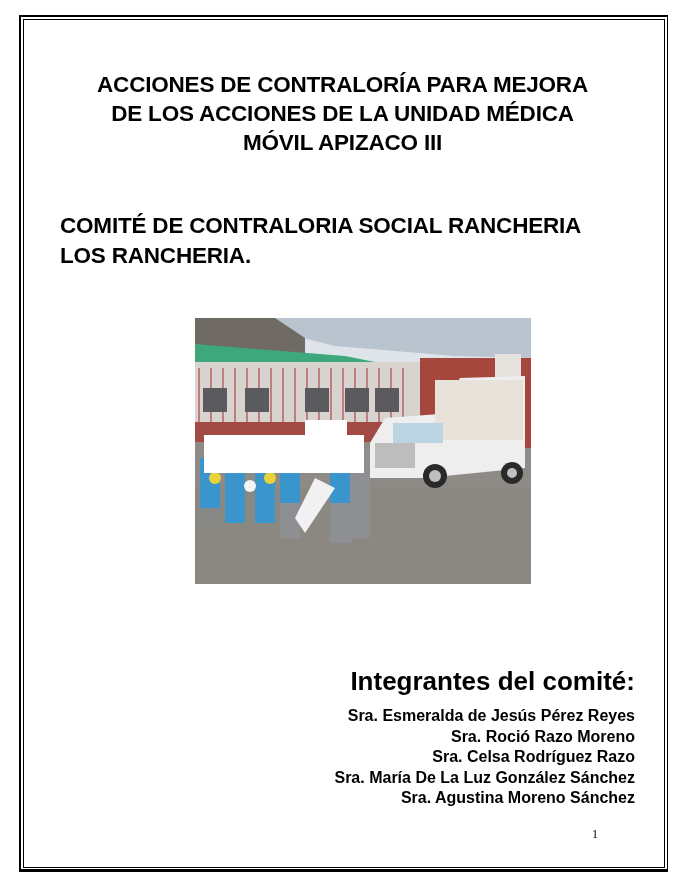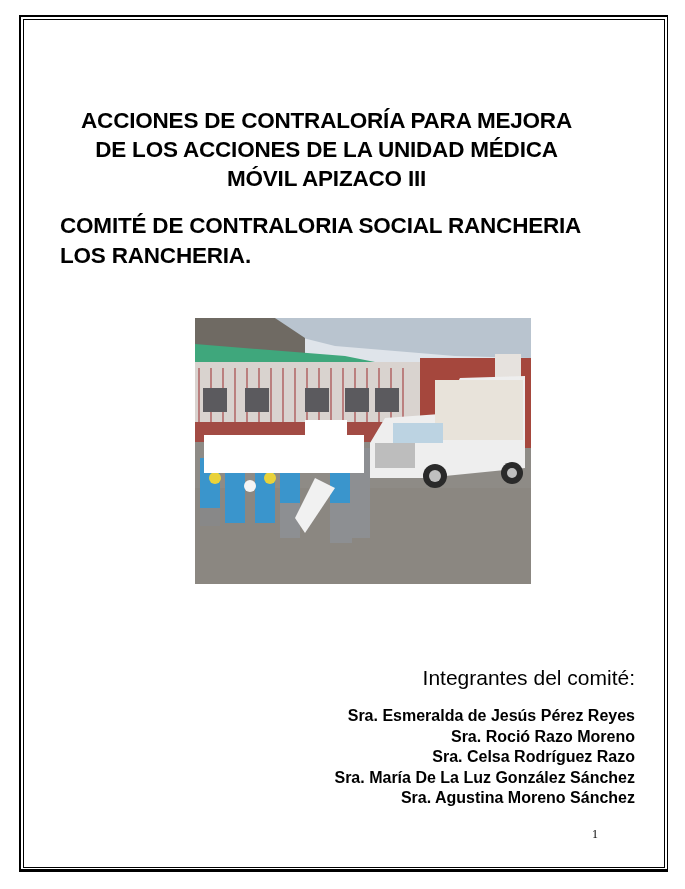--- a/index.html
+++ b/index.html
@@ -1,23 +1,23 @@
 <!DOCTYPE html>
 <html><head>
   <meta charset="utf-8">
   <style>
     html, body { margin:0; padding:0; background:#ffffff; }
     body { width:685px; height:889px; position:relative; overflow:hidden; font-family:"Liberation Sans", sans-serif; color:#000; }
     .frame-outer { position:absolute; left:19px; top:15px; width:649px; height:857px; border:2px solid #000; border-right-width:1px; border-bottom-width:3px; box-sizing:border-box; }
     .frame-inner { position:absolute; left:23px; top:19px; width:642px; height:849px; border:1px solid #000; box-sizing:border-box; }
-    .title-block { position:absolute; left:44px; top:70px; width:565px; text-align:center; font-weight:bold; font-size:22.5px; line-height:29px; letter-spacing:-0.2px;margin-top:36px; }
+    .title-block { position:absolute; left:60px; top:70px; width:565px; text-align:center; font-weight:bold; font-size:22.5px; line-height:29px; letter-spacing:-0.2px; }
     .title-line { display:block; white-space:nowrap; }
     .subtitle-block { position:absolute; left:60px; top:211px; width:585px; text-align:left; font-weight:bold; font-size:22.5px; line-height:30px; letter-spacing:-0.2px; }
     .photo { position:absolute; left:195px; top:318px; width:336px; height:266px; overflow:hidden; background:#8f8d89; }
-    .members-heading { position:absolute; right:50px; top:666px; font-size:21px; font-weight:normal; white-space:nowrap; }
+    .members-heading { position:absolute; right:50px; top:666px; font-size:26px; font-weight:bold; white-space:nowrap; }
     .members-list { position:absolute; right:50px; top:706px; text-align:right; font-weight:bold; font-size:16px; line-height:20.5px; }
     .member { display:block; white-space:nowrap; }
     .page-number { position:absolute; left:592px; top:827px; font-family:"Liberation Serif", serif; font-size:12px; }
   </style>
 </head>
 <body>
 
 <div class="frame-outer"></div>
 <div class="frame-inner"></div>
 

